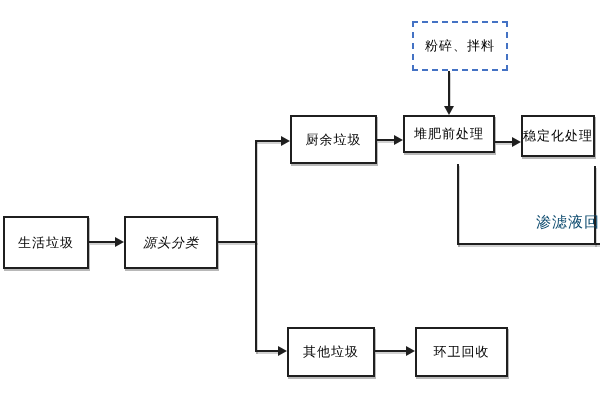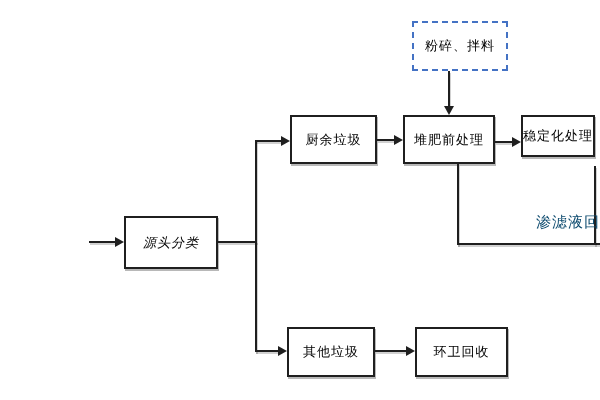--- a/index.html
+++ b/index.html
@@ -35,21 +35,21 @@
   .ah-down{position:absolute;width:0;height:0;
     border-left:5px solid transparent;border-right:5px solid transparent;
     border-top:9px solid var(--line);}
 
   .edge-label{position:absolute;font-size:15px;color:#0c4a6e;letter-spacing:1px;white-space:nowrap;}
 
   
   .n-shenghuo{left:3px;  top:216px;width:86px;height:53px;}
   .n-yuantou {left:124px;top:216px;width:94px;height:53px;font-style:italic;}
   .n-chuyu   {left:290px;top:115px;width:87px;height:49px;}
-  .n-duifei  {left:403px;top:115px;width:92px;height:49px;}
+  .n-duifei  {left:403px;top:115px;width:92px;height:38px;}
   .n-wending {left:521px;top:115px;width:74px;height:42px;}
   .n-fensui  {left:412px;top:21px; width:96px;height:50px;}
   .n-qita    {left:287px;top:327px;width:88px;height:50px;text-align:right;}
   .n-huanwei {left:415px;top:327px;width:93px;height:50px;}
 
   
   .e1 {left:89px; top:241px;width:26px;}   .a1{left:115px;top:237px;}
   .e2 {left:218px;top:241px;width:39px;}
   .ebranch{left:255px;top:140px;height:212px;}
   .e3 {left:255px;top:140px;width:26px;}   .a3{left:281px;top:136px;}
@@ -61,20 +61,21 @@
   .e9 {left:457px;top:164px;height:81px;}
   .e10{left:457px;top:243px;width:143px;}
   .e11{left:594px;top:166px;height:79px;}
   .lbl-shenlv{left:536px;top:213px;}
 </style>
 </head>
 <body>
 
 <div class="stage">
 
+  <div class="node n-shenghuo">生活垃圾</div>
   <div class="node n-yuantou">源头分类</div>
   <div class="node n-chuyu">厨余垃圾</div>
   <div class="node n-duifei">堆肥前处理</div>
   <div class="node n-wending">稳定化处理</div>
   <div class="node dashed n-fensui">粉碎、拌料</div>
   <div class="node n-qita">其他垃圾</div>
   <div class="node n-huanwei">环卫回收</div>
 
   <div class="hline e1"></div>
   <div class="ah-right a1"></div>

